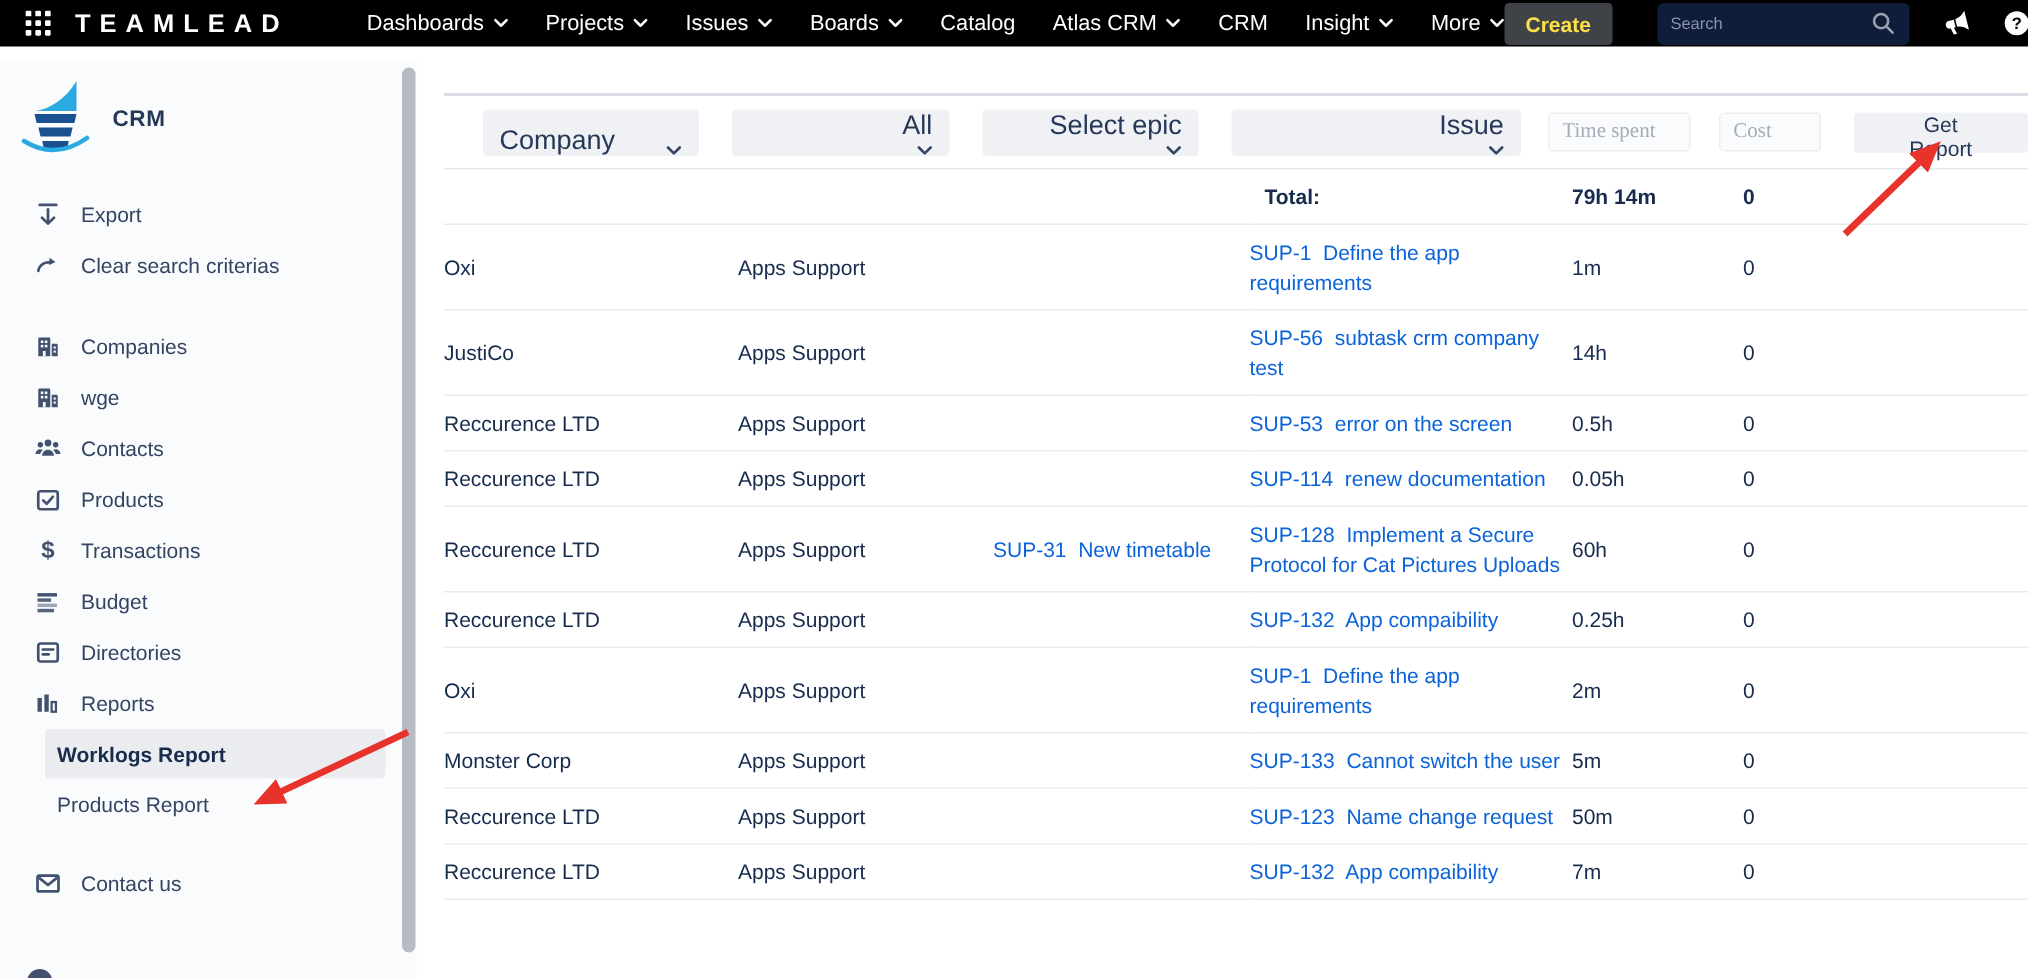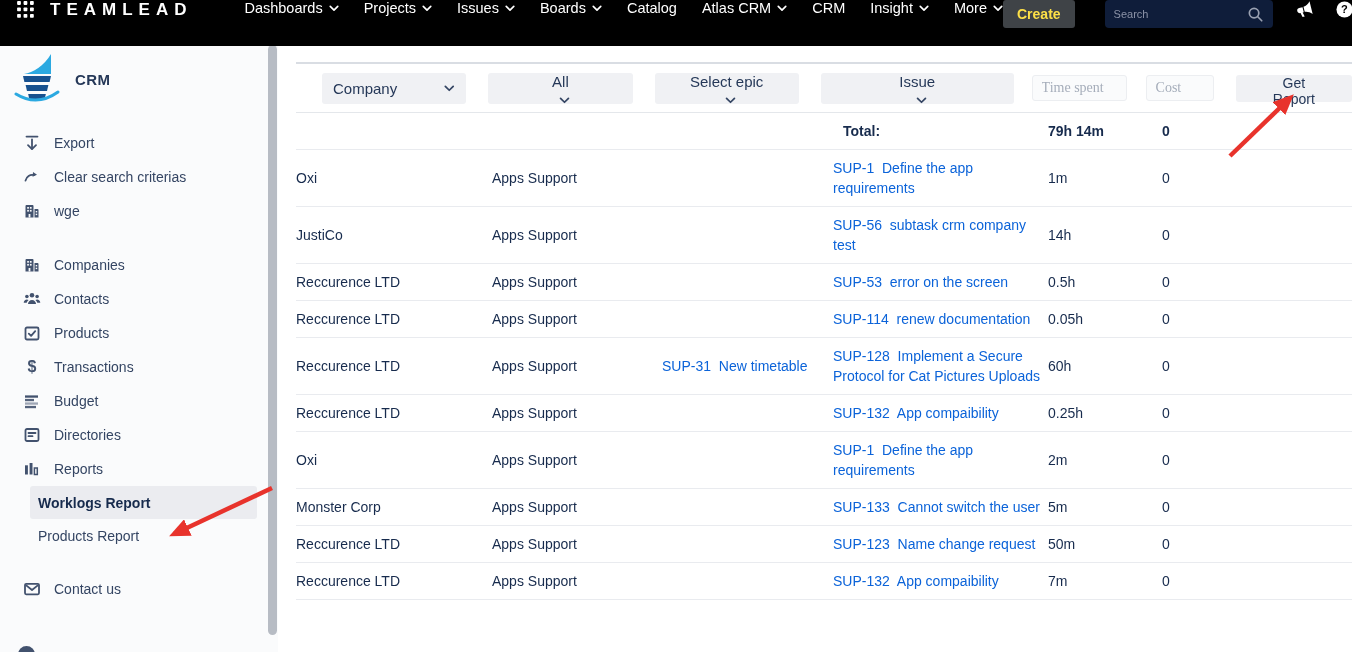--- a/index.html
+++ b/index.html
@@ -4,22 +4,22 @@
 <style>
   * { box-sizing: border-box; margin: 0; padding: 0; }
   html, body { width: 1352px; height: 652px; overflow: hidden; }
   body {
     font-family: "Liberation Sans", "DejaVu Sans", sans-serif;
     background: #fff; color: #172b4d; position: relative;
   }
 
   
   .navbar {
-    position: absolute; top: 0; left: 0; right: 0; height: 46px;
-    background: #000; display: flex; align-items: flex-start;
+    position: absolute; top: 0; left: 0; right: 0; height: 31px;
+    background: #000; display: flex; align-items: center;
     padding: 0 14px 0 16px; color: #fff; z-index: 30;
   }
   .appgrid { width: 20px; height: 20px; display: flex; cursor: pointer; flex: none; }
   .brand { margin-left: 14px; font-size: 17px; font-weight: 600; letter-spacing: 6px; white-space: nowrap; cursor: pointer; }
   .nav-menu { display: flex; align-items: center; gap: 25px; margin-left: 21px; padding-left: 31px; }
   .nav-item { display: flex; align-items: center; gap: 6px; font-size: 14.5px; font-weight: 500; cursor: pointer; white-space: nowrap; }
   .nav-item .chev { width: 10px; height: 7px; color: #fff; display: flex; }
   .create-btn {
     margin-left: auto; background: #3f4347; color: #fde047; border: none; border-radius: 3px;
     font-family: inherit; font-size: 14px; font-weight: 600; padding: 6px 14px; cursor: pointer; flex: none;
@@ -54,22 +54,22 @@
   .side-item.sub { margin: 0 21px 0 30px; padding-left: 8px; height: 33px; border-radius: 3px; }
   .side-item.sub.active { background: #ebecf0; font-weight: 700; color: #172b4d; }
   .side-scroll { position: absolute; top: 5px; right: 1px; width: 9px; height: 590px; background: #b7bcc4; border-radius: 5px; }
   .side-help { position: absolute; left: 18px; bottom: -11px; width: 17px; height: 17px; border-radius: 50%; background: #42526e; }
 
   
   .content { position: absolute; top: 40px; left: 278px; right: 0; bottom: 0; background: #fff; overflow: hidden; }
   .content-inner { margin: 22px 0 0 18px; border-top: 2px solid #d9dde3; }
   .filter-row { display: flex; align-items: center; height: 49px; border-bottom: 1px solid #e4e7eb; }
   .fselect {
-    height: 31px; background: #f0f1f4; border-radius: 3px; display: flex; align-items: center;
-    justify-content: space-between; padding: 0 11px; font-size: 15px; color: #253858; cursor: pointer;
+    height: 31px; background: #f0f1f4; border-radius: 3px; display: flex; align-items: flex-end;
+    justify-content: space-between; padding: 0 11px; font-size: 18px; color: #253858; cursor: pointer;
   }
   .fselect .chev { width: 11px; height: 7px; color: #344563; display: flex; flex: none; margin-left: 8px; }
   .w148 { width: 148px; } .w198 { width: 198px; }
   .finput {
     height: 26px; background: #fafbfc; border: 1px solid #eceef1; border-radius: 3px;
     font-size: 14px; color: #a5adba; padding: 0 9px; font-family: Liberation Serif, serif; outline: none;
   }
   .finput::placeholder { color: #a5adba; }
   .f-time { width: 95px; } .f-cost { width: 68px; }
   .btn-get {
@@ -264,60 +264,60 @@
       <div class="side-item">
         <span class="ic">
           <svg viewBox="0 0 20 20">
             <path d="M3.5 13.6c.9-4.1 4.6-6.4 8.4-5.4" stroke="#42526E" stroke-width="1.8" fill="none" stroke-linecap="round"></path>
             <path d="M11 4.9l4 2.8-4.4 2z" fill="#42526E"></path>
           </svg>
         </span>
         <span class="side-label">Clear search criterias</span>
       </div>
 
-      <div class="side-item">
+      <div class="side-item group-start">
         <span class="ic">
           <svg viewBox="0 0 20 20">
             <g fill="#42526E">
               <path d="M3.5 16.5V4.9c0-.5.4-.9.9-.9h6.2c.5 0 .9.4.9.9v11.6z"></path>
               <path d="M12.5 16.5V8.1h3.1c.5 0 .9.4.9.9v7.5z"></path>
             </g>
             <g fill="#fafbfc">
               <rect x="5.2" y="6" width="1.7" height="1.7"></rect>
               <rect x="7.9" y="6" width="1.7" height="1.7"></rect>
               <rect x="5.2" y="8.9" width="1.7" height="1.7"></rect>
               <rect x="7.9" y="8.9" width="1.7" height="1.7"></rect>
               <rect x="6.6" y="13" width="1.8" height="3.5"></rect>
               <rect x="13.7" y="10" width="1.5" height="1.4"></rect>
               <rect x="13.7" y="12.7" width="1.5" height="1.4"></rect>
             </g>
           </svg>
         </span>
-        <span class="side-label">wge</span>
-      </div>
-
-      <div class="side-item group-start">
+        <span class="side-label">Companies</span>
+      </div>
+
+      <div class="side-item">
         <span class="ic">
           <svg viewBox="0 0 20 20">
             <g fill="#42526E">
               <path d="M3.5 16.5V4.9c0-.5.4-.9.9-.9h6.2c.5 0 .9.4.9.9v11.6z"></path>
               <path d="M12.5 16.5V8.1h3.1c.5 0 .9.4.9.9v7.5z"></path>
             </g>
             <g fill="#fafbfc">
               <rect x="5.2" y="6" width="1.7" height="1.7"></rect>
               <rect x="7.9" y="6" width="1.7" height="1.7"></rect>
               <rect x="5.2" y="8.9" width="1.7" height="1.7"></rect>
               <rect x="7.9" y="8.9" width="1.7" height="1.7"></rect>
               <rect x="6.6" y="13" width="1.8" height="3.5"></rect>
               <rect x="13.7" y="10" width="1.5" height="1.4"></rect>
               <rect x="13.7" y="12.7" width="1.5" height="1.4"></rect>
             </g>
           </svg>
         </span>
-        <span class="side-label">Companies</span>
+        <span class="side-label">wge</span>
       </div>
 
       <div class="side-item">
         <span class="ic">
           <svg viewBox="0 0 20 20">
             <g fill="#42526E">
               <circle cx="10" cy="6.3" r="2.3"></circle>
               <circle cx="4.9" cy="7.5" r="1.8"></circle>
               <circle cx="15.1" cy="7.5" r="1.8"></circle>
               <path d="M6 14.9c0-2.2 1.8-4 4-4s4 1.8 4 4z"></path>

